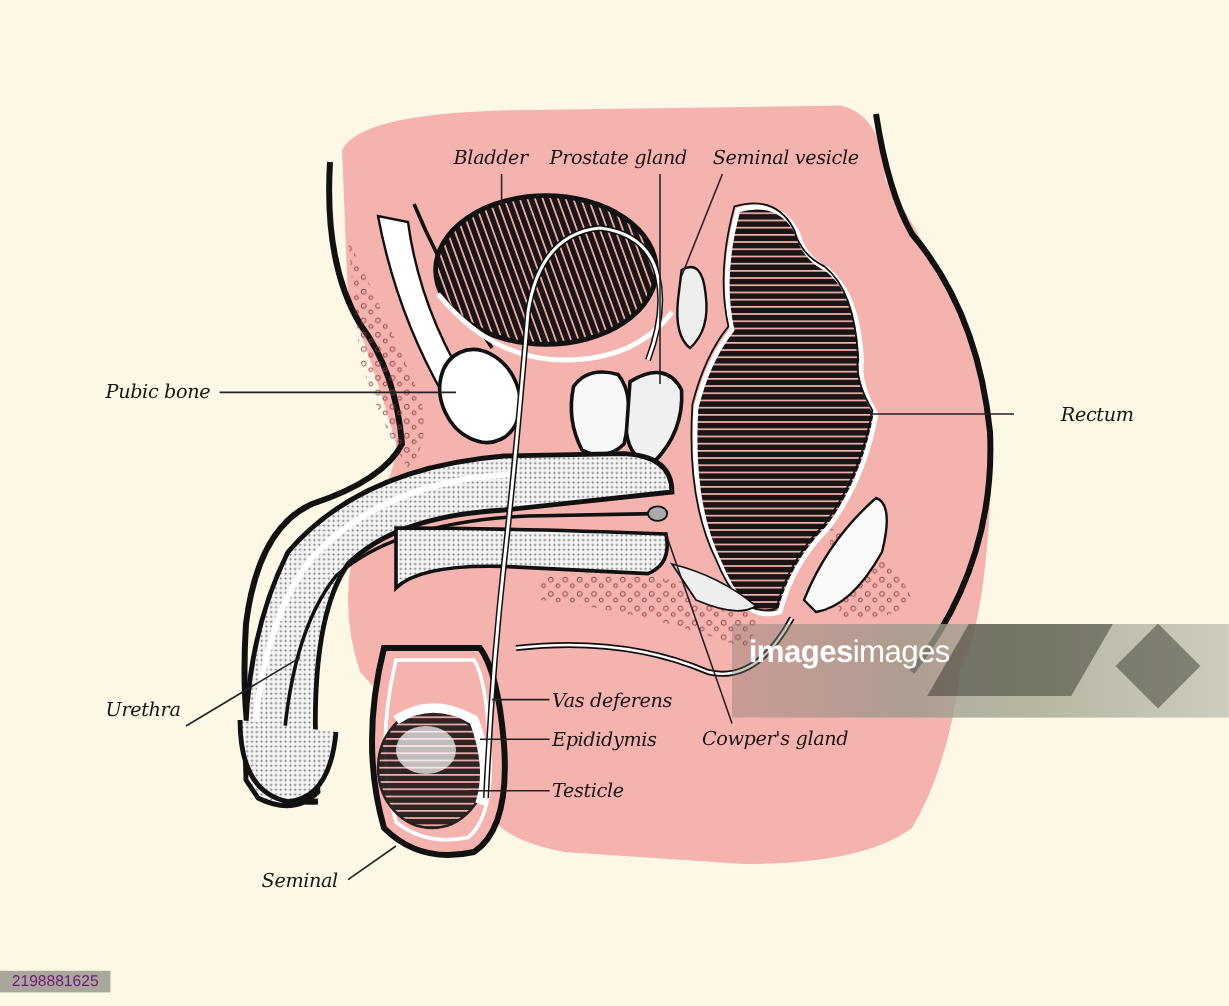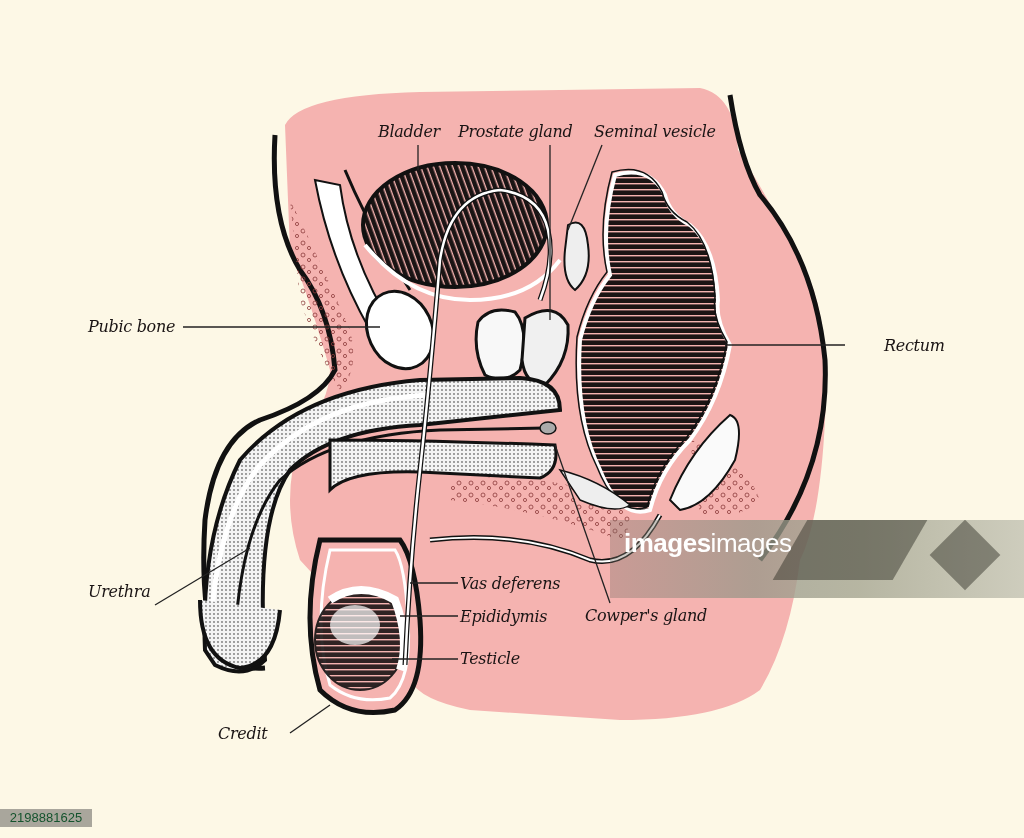--- a/index.html
+++ b/index.html
@@ -6,21 +6,21 @@
   body { width:1024px; height:838px; background:#fdf8e6; position:relative; overflow:hidden; font-family:"DejaVu Serif", serif; }
   .diagram { position:absolute; left:0; top:0; width:1024px; height:838px; }
   .label { position:absolute; font-family:"DejaVu Serif", serif; font-style:italic; font-size:16px; color:#1a1414; white-space:nowrap; line-height:20px; letter-spacing:-0.3px; }
   .watermark { position:absolute; left:610px; top:520px; width:414px; height:78px;
     background:linear-gradient(90deg, rgba(120,110,100,0.35) 0%, rgba(150,150,135,0.75) 35%, rgba(170,170,150,0.85) 60%, rgba(190,190,175,0.75) 100%); overflow:hidden; }
   .wm-shape { position:absolute; background:rgba(40,40,30,0.45); }
   .wm-brand { position:absolute; left:14px; top:8px; font-family:"Liberation Sans", sans-serif; font-size:26px; color:#fff; letter-spacing:-0.5px; }
   .wm-brand b { font-weight:700; }
   .wm-brand span.light { font-weight:400; }
   .wm-credit { position:absolute; left:16px; top:44px; font-family:"Liberation Sans", sans-serif; font-weight:700; font-size:18px; color:#fff; }
-  .image-id { position:absolute; left:0; top:809px; width:92px; height:18px; background:#a9a69c; color:#14532d; font-family:"Liberation Sans", sans-serif; font-size:13px; line-height:18px; text-align:center; }
+  .image-id { position:absolute; left:0; top:809px; width:92px; height:18px; background:#a9a69c; color:#701a75; font-family:"Liberation Sans", sans-serif; font-size:13px; line-height:18px; text-align:center; }
 </style>
 </head>
 <body>
 
 <svg class="diagram" viewBox="0 0 1024 838" xmlns="http://www.w3.org/2000/svg">
   <defs>
     <pattern id="dots" width="4" height="4" patternUnits="userSpaceOnUse">
       <rect width="4" height="4" fill="#f4f4f4"></rect>
       <circle cx="2" cy="2" r="0.9" fill="#777"></circle>
     </pattern>
@@ -117,21 +117,21 @@
 <div class="label" style="left:378px;top:122px;">Bladder</div>
 <div class="label" style="left:458px;top:122px;">Prostate gland</div>
 <div class="label" style="left:594px;top:122px;text-align:right;">Seminal vesicle</div>
 <div class="label" style="left:88px;top:317px;">Pubic bone</div>
 <div class="label" style="left:848px;top:336px;margin-left:36px;">Rectum</div>
 <div class="label" style="left:460px;top:574px;">Vas deferens</div>
 <div class="label" style="left:460px;top:607px;">Epididymis</div>
 <div class="label" style="left:460px;top:649px;">Testicle</div>
 <div class="label" style="left:585px;top:606px;">Cowper's gland</div>
 <div class="label" style="left:88px;top:582px;">Urethra</div>
-<div class="label" style="left:218px;top:724px;">Credit</div>
+<div class="label" style="left:218px;top:724px;">Seminal</div>
 
 <div class="watermark">
   <div class="wm-shape" style="left:180px;top:0;width:120px;height:60px;transform:skewX(-30deg);"></div>
   <div class="wm-shape" style="left:330px;top:10px;width:50px;height:50px;transform:rotate(45deg);"></div>
   <div class="wm-brand"><b>images</b><span class="light">images</span></div>
 </div>
 
 <div class="image-id">2198881625</div>
 
 </body></html>

